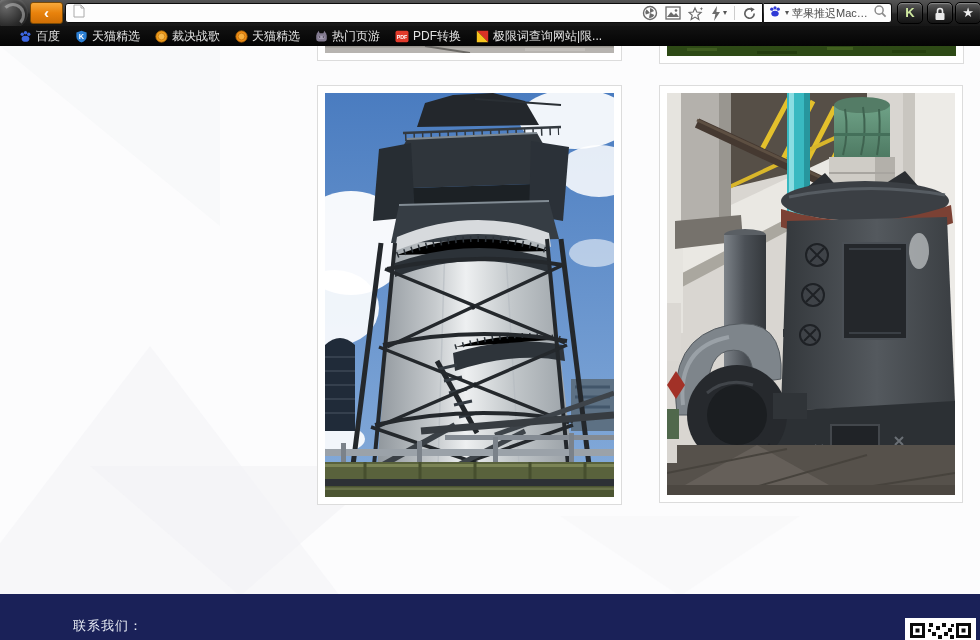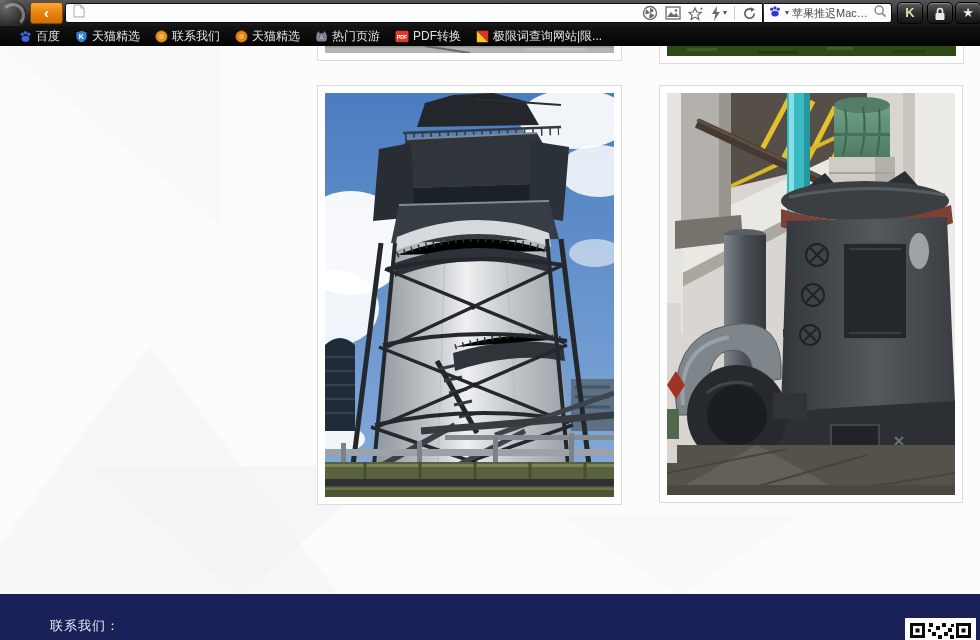--- a/index.html
+++ b/index.html
@@ -46,21 +46,21 @@
 
   
   #page{left:0;top:46px;width:980px;height:548px;background:#fcfcfd;overflow:hidden;}
   .poly{position:absolute;opacity:.6;}
   .photo-frame{position:absolute;background:#fff;border:1px solid #dcdcdc;box-sizing:border-box;padding:7px;}
   .photo-frame.cut-top{border-top:none;padding-top:0;}
   .photo-frame svg{display:block;}
 
   
   #footer{left:0;top:594px;width:980px;height:46px;background:#1a2158;overflow:hidden;}
-  #contact-label{position:absolute;left:50px;top:23px;color:#e9edf5;font-size:13px;letter-spacing:1px;}
+  #contact-label{position:absolute;left:73px;top:23px;color:#e9edf5;font-size:13px;letter-spacing:1px;}
   #qr{position:absolute;left:905px;top:24px;}
 </style>
 </head>
 <body>
 
 <div id="stage">
 
   <div id="chrome" class="abs">
     <div id="orb" class="abs">
         <div class="swirl"></div>
@@ -154,21 +154,21 @@
           <path d="M8,.8 L14.3,3 V8 Q14.3,13.2 8,15.4 Q1.7,13.2 1.7,8 V3 Z" fill="#2b7fd4"></path>
           <text x="8" y="11" font-size="9" font-weight="bold" fill="#fff" text-anchor="middle" font-family="sans-serif">K</text>
         </svg>
       <span class="bm-label">天猫精选</span>
     </span>
     <span class="bm-item">
       <svg width="13" height="13" viewBox="0 0 16 16">
           <circle cx="8" cy="8" r="7" fill="#ef9c1b" stroke="#a5640a"></circle>
           <circle cx="8" cy="8" r="4.2" fill="#f6b84a" stroke="#c97d10"></circle>
         </svg>
-      <span class="bm-label">联系我们</span>
+      <span class="bm-label">裁决战歌</span>
     </span>
     <span class="bm-item">
       <svg width="13" height="13" viewBox="0 0 16 16">
           <circle cx="8" cy="8" r="7" fill="#ef8c15" stroke="#9c5c08"></circle>
           <circle cx="8" cy="8" r="4.2" fill="#f8ae3c" stroke="#c06f0c"></circle>
         </svg>
       <span class="bm-label">天猫精选</span>
     </span>
     <span class="bm-item">
       <svg width="13" height="13" viewBox="0 0 16 16">

